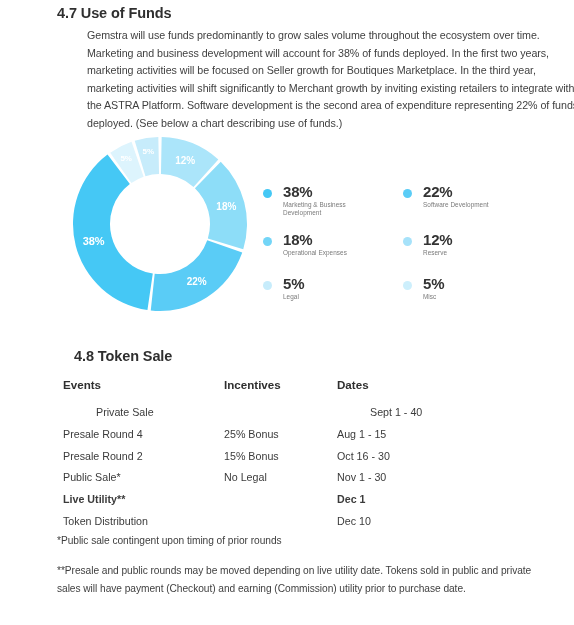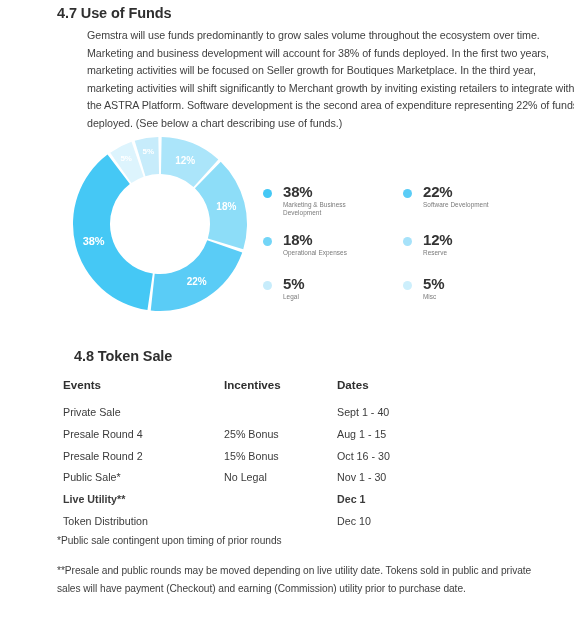--- a/index.html
+++ b/index.html
@@ -217,21 +217,21 @@
   </div>
 
   <div class="sec-heading" id="heading-48">4.8 Token Sale</div>
 
   <div class="token-table" id="token-table">
       <div class="trow thead" style="top: 0px;">
         <span class="cell col-events">Events</span>
         <span class="cell col-incentives">Incentives</span>
         <span class="cell col-dates">Dates</span>
       </div>
-      <div class="trow" style="top: 27px;">
+      <div class="trow" style="top: 27px; margin-left: 33px;">
         <span class="cell col-events">Private Sale</span>
         <span class="cell col-incentives"></span>
         <span class="cell col-dates">Sept 1 - 40</span>
       </div>
       <div class="trow" style="top: 48.8px;">
         <span class="cell col-events">Presale Round 4</span>
         <span class="cell col-incentives">25% Bonus</span>
         <span class="cell col-dates">Aug 1 - 15</span>
       </div>
       <div class="trow" style="top: 70.6px;">

